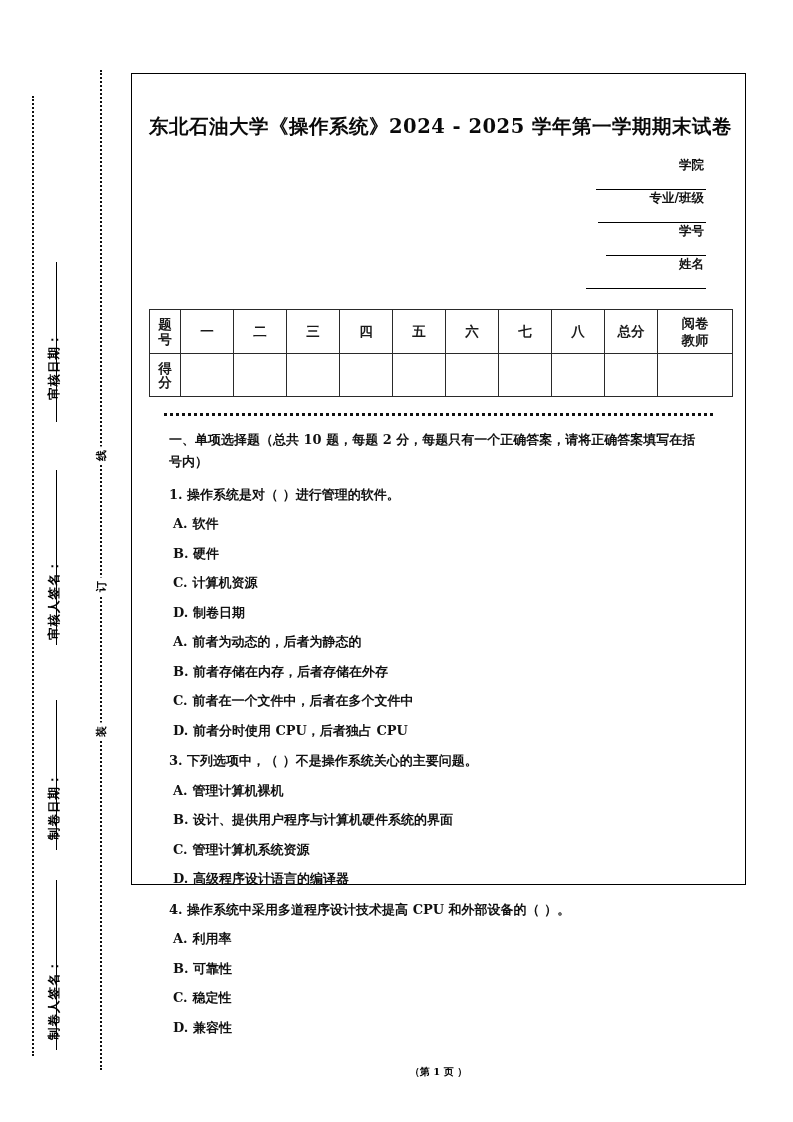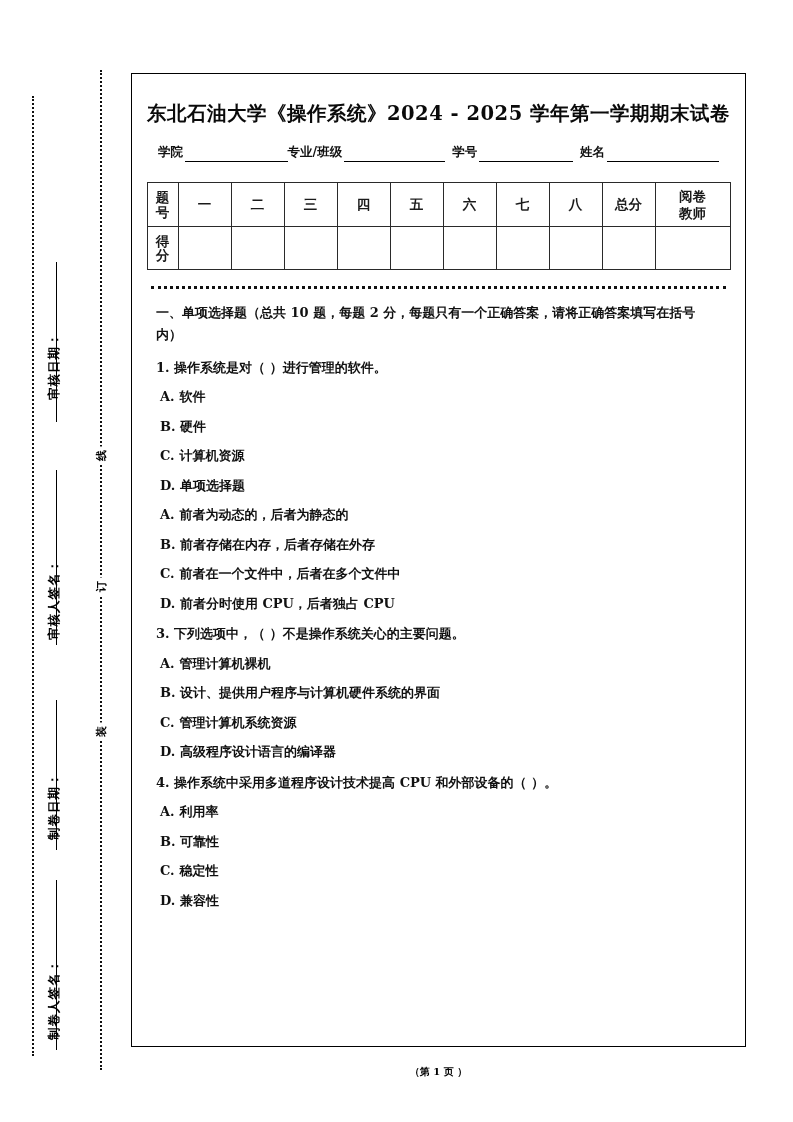--- a/index.html
+++ b/index.html
@@ -64,24 +64,24 @@
     width: 18px;
     left: 92px;
   }
 
   
   #exam-frame {
     position: absolute;
     left: 131px;
     top: 73px;
     width: 615px;
-    height: 974px;
+    height: 812px;
     border: 1.6px solid #000;
     box-sizing: border-box;
-    padding: 4px;
+    padding: 17px;
   }
 
   
   #exam-title {
     margin: 22px 0 0 0;
     text-align: center;
     font-family: "DejaVu Serif", "Liberation Serif", serif;
     font-weight: 700;
     font-size: 19.5px;
     letter-spacing: 0.5px;
@@ -91,20 +91,21 @@
 
   
   #identity-row {
     margin: 17px 22px 0 22px;
     display: flex;
     align-items: flex-end;
     font-size: 12.5px;
     font-weight: 700;
     color: #111;
     white-space: nowrap;
+    flex-direction: column;
   }
   .id-label { padding: 0 2px 1px 0; }
   .id-blank {
     border-bottom: 1px solid #000;
     height: 14px;
   }
   #blank-college { width: 110px; }
   #blank-major   { width: 108px; }
   #blank-sid     { width: 100px; }
   #blank-name    { width: 120px; }
@@ -275,21 +276,21 @@
       <div class="option">
         <span class="opt-letter">B.</span>
         <span>硬件</span>
       </div>
       <div class="option">
         <span class="opt-letter">C.</span>
         <span>计算机资源</span>
       </div>
       <div class="option">
         <span class="opt-letter">D.</span>
-        <span>单项选择题</span>
+        <span>制卷日期</span>
       </div>
 
       <div class="option">
         <span class="opt-letter">A.</span>
         <span>前者为动态的，后者为静态的</span>
       </div>
       <div class="option">
         <span class="opt-letter">B.</span>
         <span>前者存储在内存，后者存储在外存</span>
       </div>

